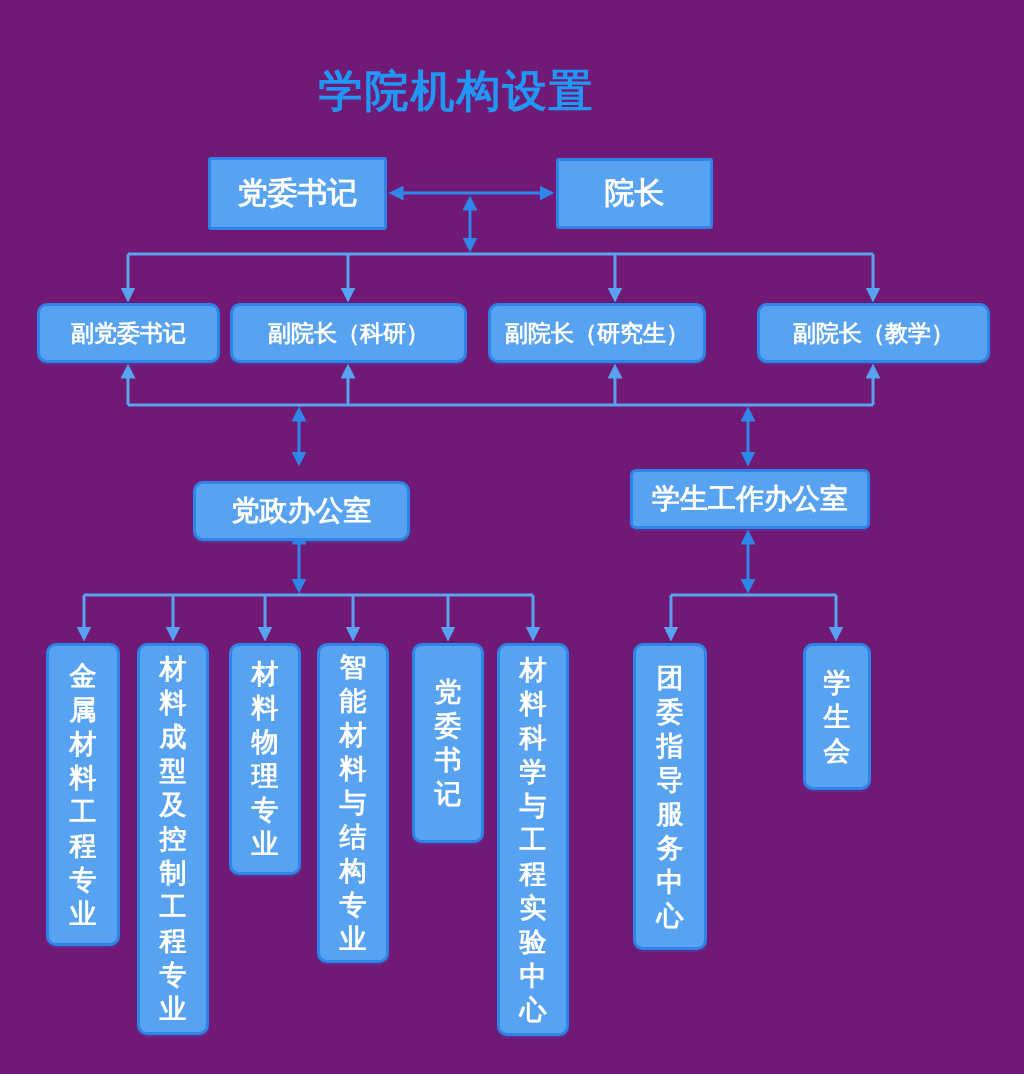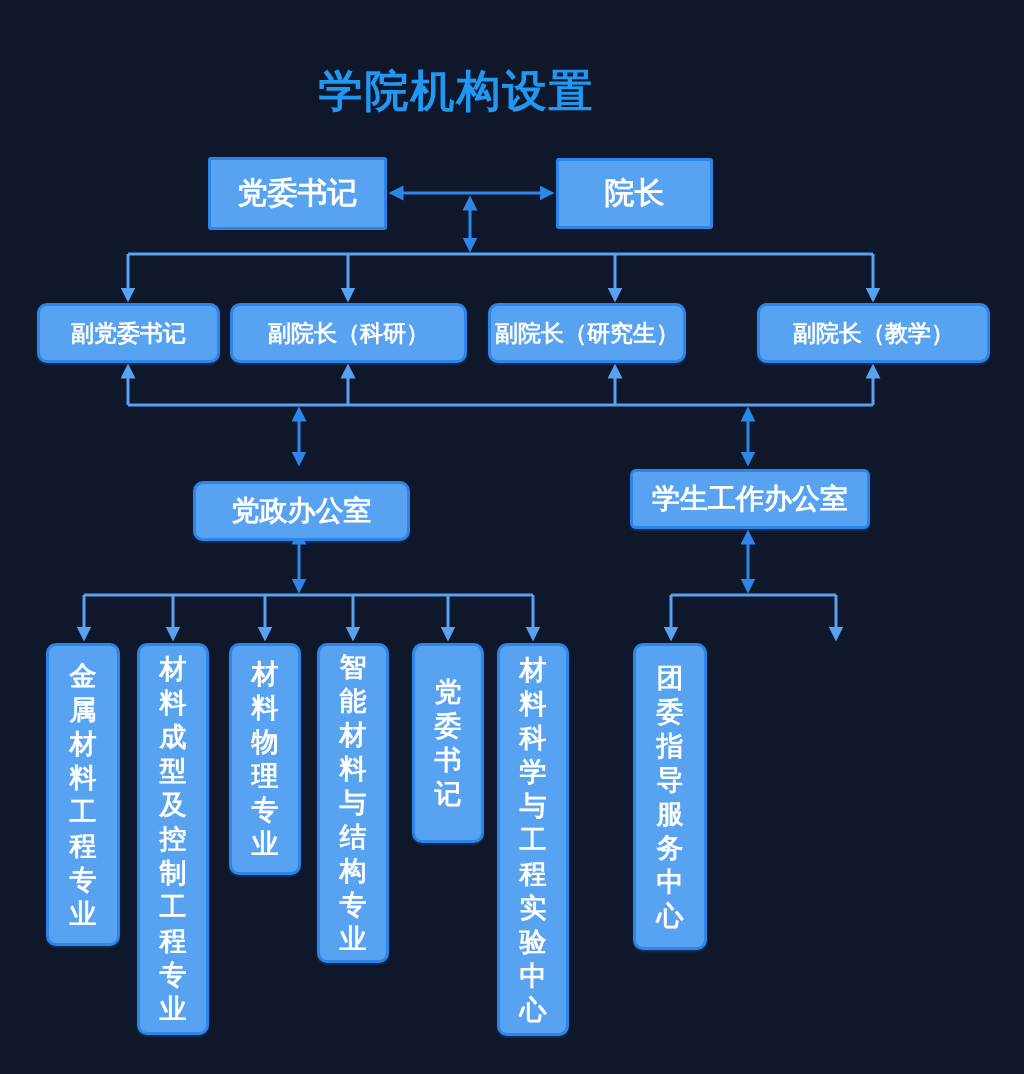--- a/index.html
+++ b/index.html
@@ -1,19 +1,19 @@
 <!DOCTYPE html>
 <html><head>
 <meta charset="utf-8">
 <style>
   html,body{margin:0;padding:0;background:#ffffff;}
   #stage{
     position:relative;
     width:1024px;height:1074px;
-    background:#0f172a;
+    background:#701a75;
     font-family:"DejaVu Sans","Liberation Sans",sans-serif;
     overflow:hidden;
   }
   #page-title{
     position:absolute;left:0;top:62px;width:913px;
     text-align:center;
     font-size:44px;font-weight:700;color:#2097F3;
     letter-spacing:2px;
   }
   #connector-layer{position:absolute;left:0;top:0;width:1024px;height:1074px;}
@@ -105,21 +105,21 @@
       <line x1="748" y1="561" x2="748" y2="534" marker-end="url(#ah-d)"></line>
       <line x1="748" y1="561" x2="748" y2="589" marker-end="url(#ah-d)"></line>
     </g>
   </svg>
 
   <div class="node flat" style="left:208px;top:157px;width:179px;height:73px;">党委书记</div>
   <div class="node flat" style="left:556px;top:158px;width:157px;height:71px;">院长</div>
 
   <div class="node rounded deputy" style="left:37px;top:303px;width:183px;height:60px;">副党委书记</div>
   <div class="node rounded deputy" style="left:230px;top:303px;width:237px;height:60px;">副院长（科研）</div>
-  <div class="node rounded deputy" style="left:488px;top:303px;width:198px;height:60px;">副院长（研究生）</div>
+  <div class="node rounded deputy" style="left:488px;top:303px;width:218px;height:60px;">副院长（研究生）</div>
   <div class="node rounded deputy" style="left:757px;top:303px;width:233px;height:60px;">副院长（教学）</div>
 
   <div class="node rounded office" style="left:193px;top:468px;width:217px;height:60px;margin-top:13px;">党政办公室</div>
   <div class="node rounded office" style="left:630px;top:469px;width:240px;height:60px;border-radius:6px;">学生工作办公室</div>
 
   <div class="node rounded vbox" style="left:137px;top:643px;width:72px;height:392px;">
     <div class="vtext">材料成型及控制工程专业</div>
   </div>
   <div class="node rounded vbox" style="left:46px;top:643px;width:74px;height:303px;">
     <div class="vtext">金属材料工程专业</div>
@@ -133,14 +133,17 @@
   <div class="node rounded vbox" style="left:412px;top:643px;width:72px;height:200px;">
     <div class="vtext">党委书记</div>
   </div>
   <div class="node rounded vbox" style="left:497px;top:643px;width:72px;height:393px;">
     <div class="vtext">材料科学与工程实验中心</div>
   </div>
 
   <div class="node rounded vbox" style="left:633px;top:643px;width:74px;height:307px;">
     <div class="vtext">团委指导服务中心</div>
   </div>
+  <div class="node rounded vbox" style="left:803px;top:643px;width:68px;height:147px;">
+    <div class="vtext">学生会</div>
+  </div>
 
 </div>
 
 </body></html>

